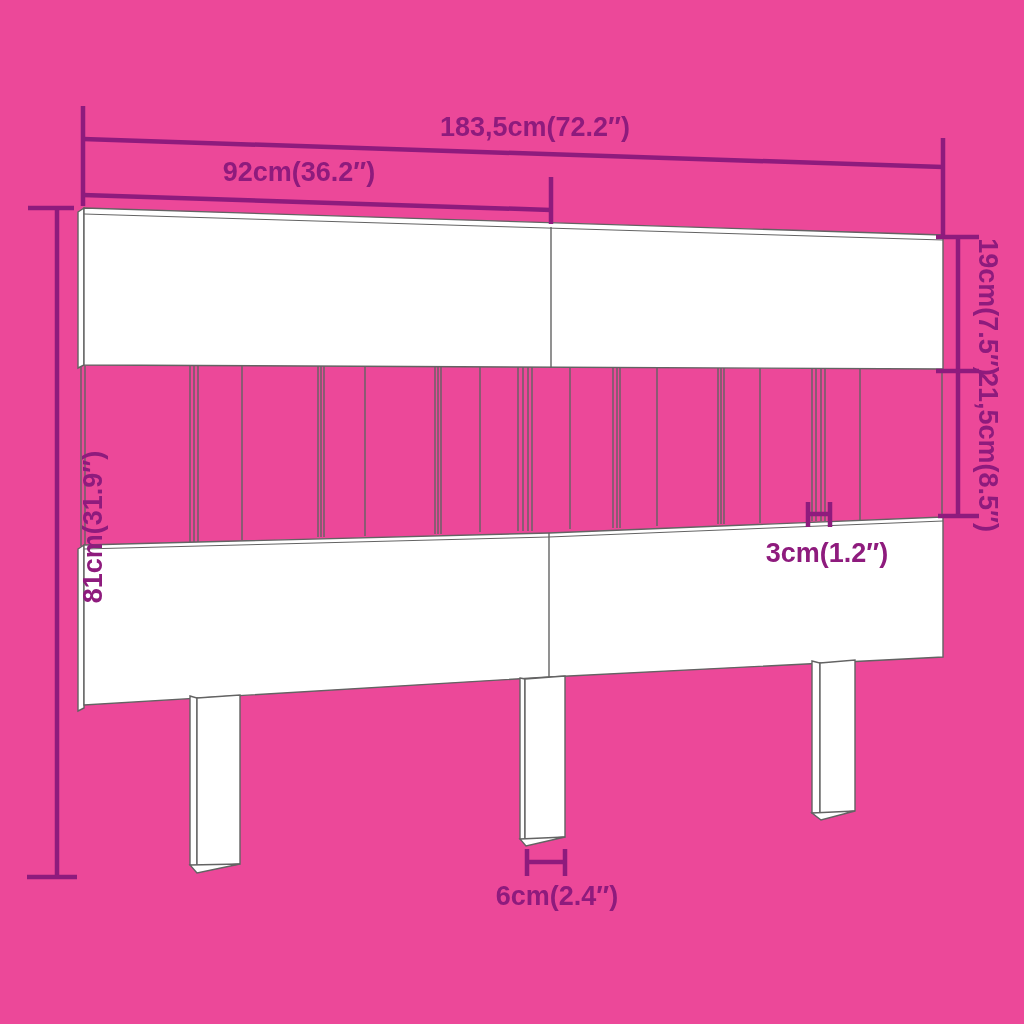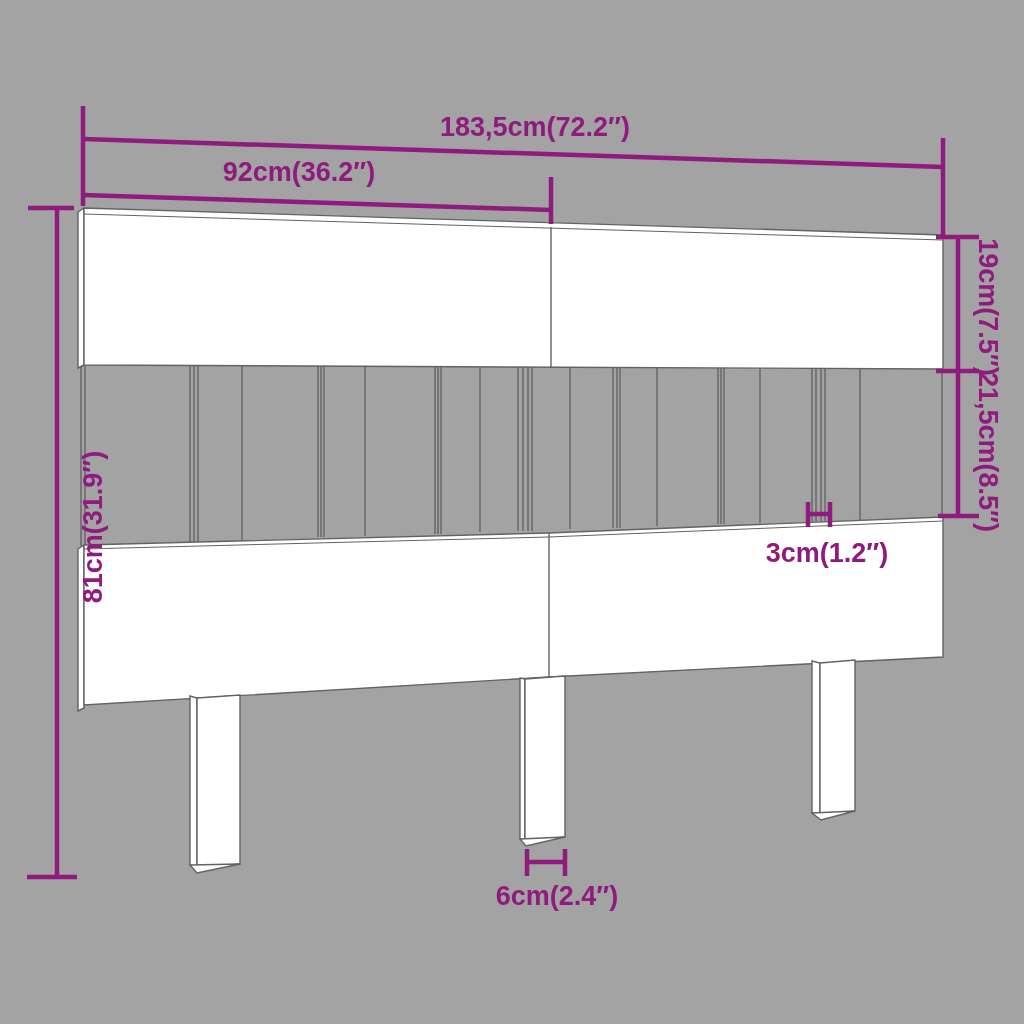--- a/index.html
+++ b/index.html
@@ -1,16 +1,16 @@
 <!DOCTYPE html>
 <html><head>
 <meta charset="utf-8">
 <style>
   html,body{margin:0;padding:0;background:#ffffff;}
-  .stage{width:1024px;height:1024px;position:relative;background:#a3a3a3;overflow:hidden;}
+  .stage{width:1024px;height:1024px;position:relative;background:#ec4899;overflow:hidden;}
   .outline line, .outline polyline{stroke:#636363;stroke-width:1.4;fill:none;}
   .outline polygon{stroke:#636363;stroke-width:1.4;fill:#ffffff;}
   .outline .sliver{stroke-width:1;}
   .dim line{stroke:#8e1b7d;stroke-width:4.5;}
   .dim text{
     font-family:"Liberation Sans", sans-serif;
     font-weight:bold;
     font-size:27px;
     fill:#8e1b7d;
     text-anchor:middle;

